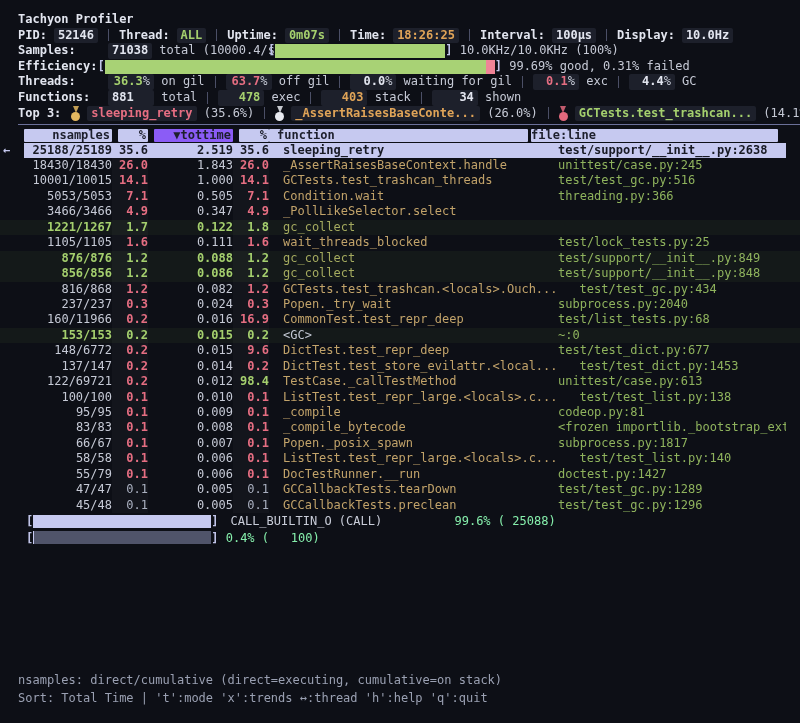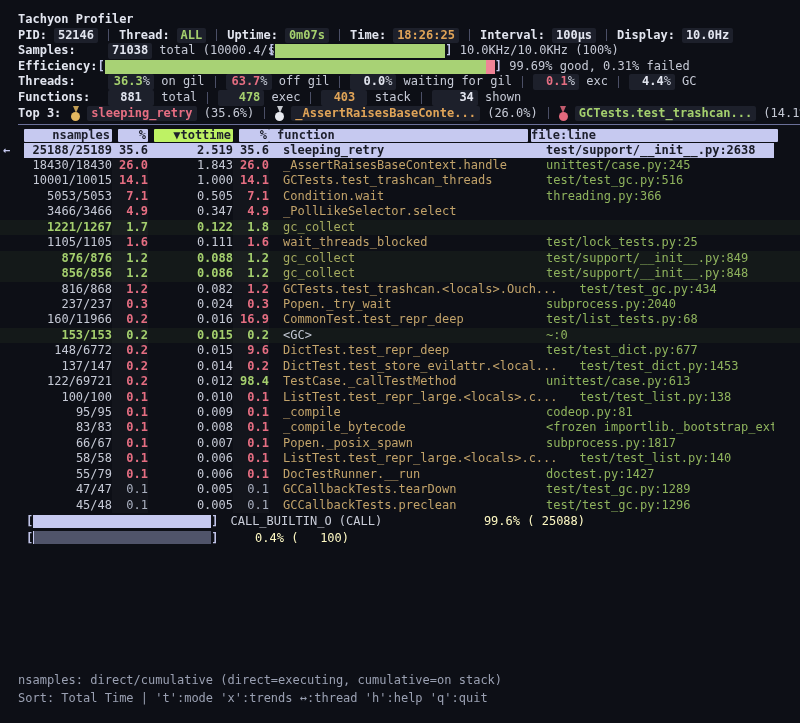--- a/index.html
+++ b/index.html
@@ -53,21 +53,21 @@
   .samples-group{position:absolute;left:268px;top:0;display:flex;align-items:center;white-space:pre}
   .rel{position:relative}
   
   .hr{border-top:1px solid #6b7099;margin:3px 0 2px 18px;flex:none}
   
   .table{flex:none}
   .trow{display:flex;height:15.45px;line-height:15.45px;align-items:center;white-space:pre}
   .gut{width:24px;flex:none;display:inline-block;text-align:left;padding-left:3px}
   .arrow{display:none;color:var(--lav);font-weight:bold}
   .row-selected .arrow{display:inline}
-  .cells{flex:1;display:flex;margin-right:26px;height:100%;align-items:center}
+  .cells{flex:1;display:flex;margin-right:14px;height:100%;align-items:center}
   .c{display:inline-block;overflow:hidden;height:100%}
   .c-ns{width:88px;text-align:right;flex:none}
   .c-p1{width:36px;text-align:right;flex:none;background:rgba(255,255,255,.028)}
   .c-tt{width:85px;text-align:right;flex:none}
   .c-p2{width:36px;text-align:right;flex:none;background:rgba(255,255,255,.028)}
   .c-fn{flex:1;padding-left:14px;color:var(--tan)}
   .c-fl{width:250px;flex:none;padding-left:22px;color:var(--filegreen)}
   .row-hot .c-p1,.row-hot .c-p2{color:var(--red);font-weight:bold}
   .row-dim .c-p1,.row-dim .c-p2{color:#aab0c0}
   .row-green{background:rgba(140,200,90,.055)}
@@ -76,30 +76,30 @@
   .v-p2green{color:var(--green) !important;font-weight:bold}
   .v-fnplain{color:#c3c8d4 !important}
   .row-selected .cells{background:var(--lav)}
   .row-selected .c,.row-selected .c-fn,.row-selected .c-fl{color:#181a24;font-weight:bold;background:transparent}
   
   .thead .cells{margin-right:22px}
   .hcell{height:13.5px;line-height:13.5px;margin-top:1px}
   .hchip{display:block;background:var(--lav);color:#1d1f2c;font-weight:bold;border-radius:1px;height:100%}
   .hc-num .hchip{text-align:right;padding-right:2px}
   .hgap{margin-left:6px}
-  .hchip.sort{background:#bef264}
+  .hchip.sort{background:#8b5cf6}
   
   .ophead{display:flex;align-items:center}
   .opdash{border-top:1px solid var(--lavline);width:16px;margin:0 6px 0 18px}
   .opdash.long{flex:1;margin:0 0 0 6px}
   .optitle{color:#d6d9f2;font-weight:bold}
   .oprow{display:flex;align-items:center;padding-left:26px;height:16.5px}
   .optrack{width:178px;height:13px;background:var(--trackgray);display:inline-block;vertical-align:middle}
   .oplabel{width:236px;padding-left:12px;color:#c9cdd9}
-  .opstat{width:160px;text-align:center;color:#fef9c3;white-space:pre}
+  .opstat{width:160px;text-align:left;color:#86efac;white-space:pre}
   
   .medal{display:inline-block;width:9px;height:15px;position:relative;margin:0 7px 0 0;vertical-align:middle}
   .medal::before{content:"";position:absolute;top:0;left:1.5px;width:0;height:0;
     border-left:3px solid transparent;border-right:3px solid transparent;border-top:7px solid currentColor;opacity:.85}
   .medal::after{content:"";position:absolute;bottom:0;left:0;width:9px;height:9px;border-radius:50%;background:currentColor}
   .m-gold{color:#e3b75f}
   .m-silver{color:#e8eaf0}
   .m-bronze{color:#e2697d}
   .t3name{font-weight:bold}
   .t3pct{color:var(--fg)}
@@ -148,25 +148,25 @@
   <span class="stat-item"><span class="chip" style="min-width:46px;text-align:right"><span class="v-white">0.0</span><span style="color:var(--fg)">%</span></span><span> waiting for gil</span></span>
 <span class="vsep"></span>
   <span class="stat-item"><span class="chip" style="min-width:46px;text-align:right"><span class="v-red">0.1</span><span style="color:var(--fg)">%</span></span><span> exc</span></span>
 <span class="vsep"></span>
   <span class="stat-item"><span class="chip" style="min-width:46px;text-align:right"><span class="v-white">4.4</span><span style="color:var(--fg)">%</span></span><span> GC</span></span>
 </span>
   </div>
 
   <div class="line pad">
     <span class="flabel">Functions:</span><span style="display:inline-flex;align-items:center">
-  <span class="stat-item"><span class="chip" style="min-width:46px;text-align:center"><span class="v-white">881</span><span style="color:var(--fg)"></span></span><span> total</span></span>
+  <span class="stat-item"><span class="chip" style="min-width:46px;text-align:left"><span class="v-white">881</span><span style="color:var(--fg)"></span></span><span> total</span></span>
 <span class="vsep"></span>
   <span class="stat-item"><span class="chip" style="min-width:46px;text-align:right"><span class="v-green">478</span><span style="color:var(--fg)"></span></span><span> exec</span></span>
 <span class="vsep"></span>
-  <span class="stat-item"><span class="chip" style="min-width:46px;text-align:center"><span class="v-orange">403</span><span style="color:var(--fg)"></span></span><span> stack</span></span>
+  <span class="stat-item"><span class="chip" style="min-width:46px;text-align:right"><span class="v-orange">403</span><span style="color:var(--fg)"></span></span><span> stack</span></span>
 <span class="vsep"></span>
   <span class="stat-item"><span class="chip" style="min-width:46px;text-align:right"><span class="v-white">34</span><span style="color:var(--fg)"></span></span><span> shown</span></span>
 </span>
   </div>
 
   <div class="line pad">
     <span class="flabel">Top 3:</span><span style="display:inline-flex;align-items:center;padding-left:10px">
   <span class="stat-item"><span class="medal m-gold"></span><span class="chip t3name v-red">sleeping_retry</span><span class="t3pct"> (35.6%)</span></span>
 <span class="vsep"></span>
   <span class="stat-item"><span class="medal m-silver"></span><span class="chip t3name v-orange">_AssertRaisesBaseConte...</span><span class="t3pct"> (26.0%)</span></span>

